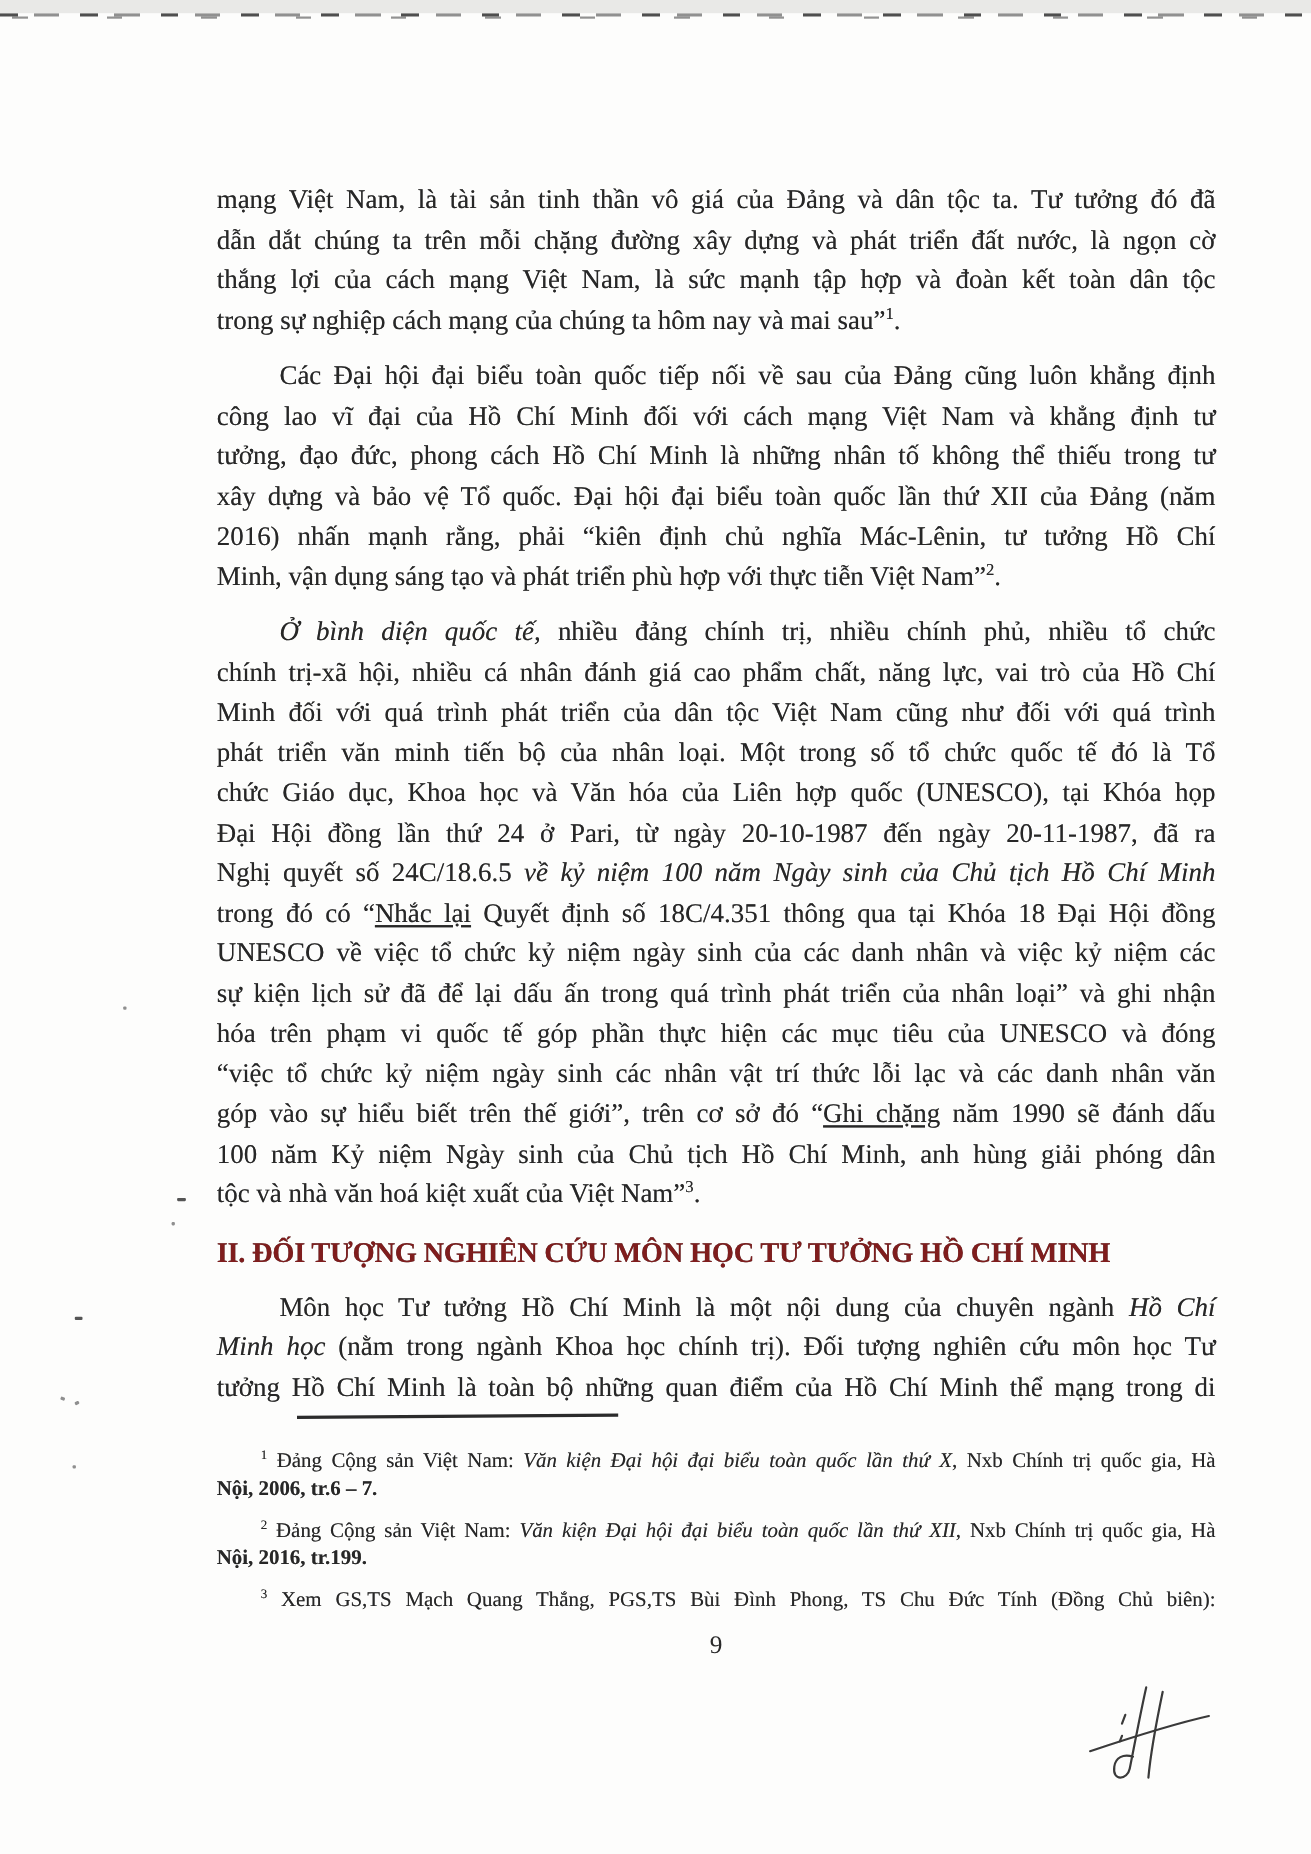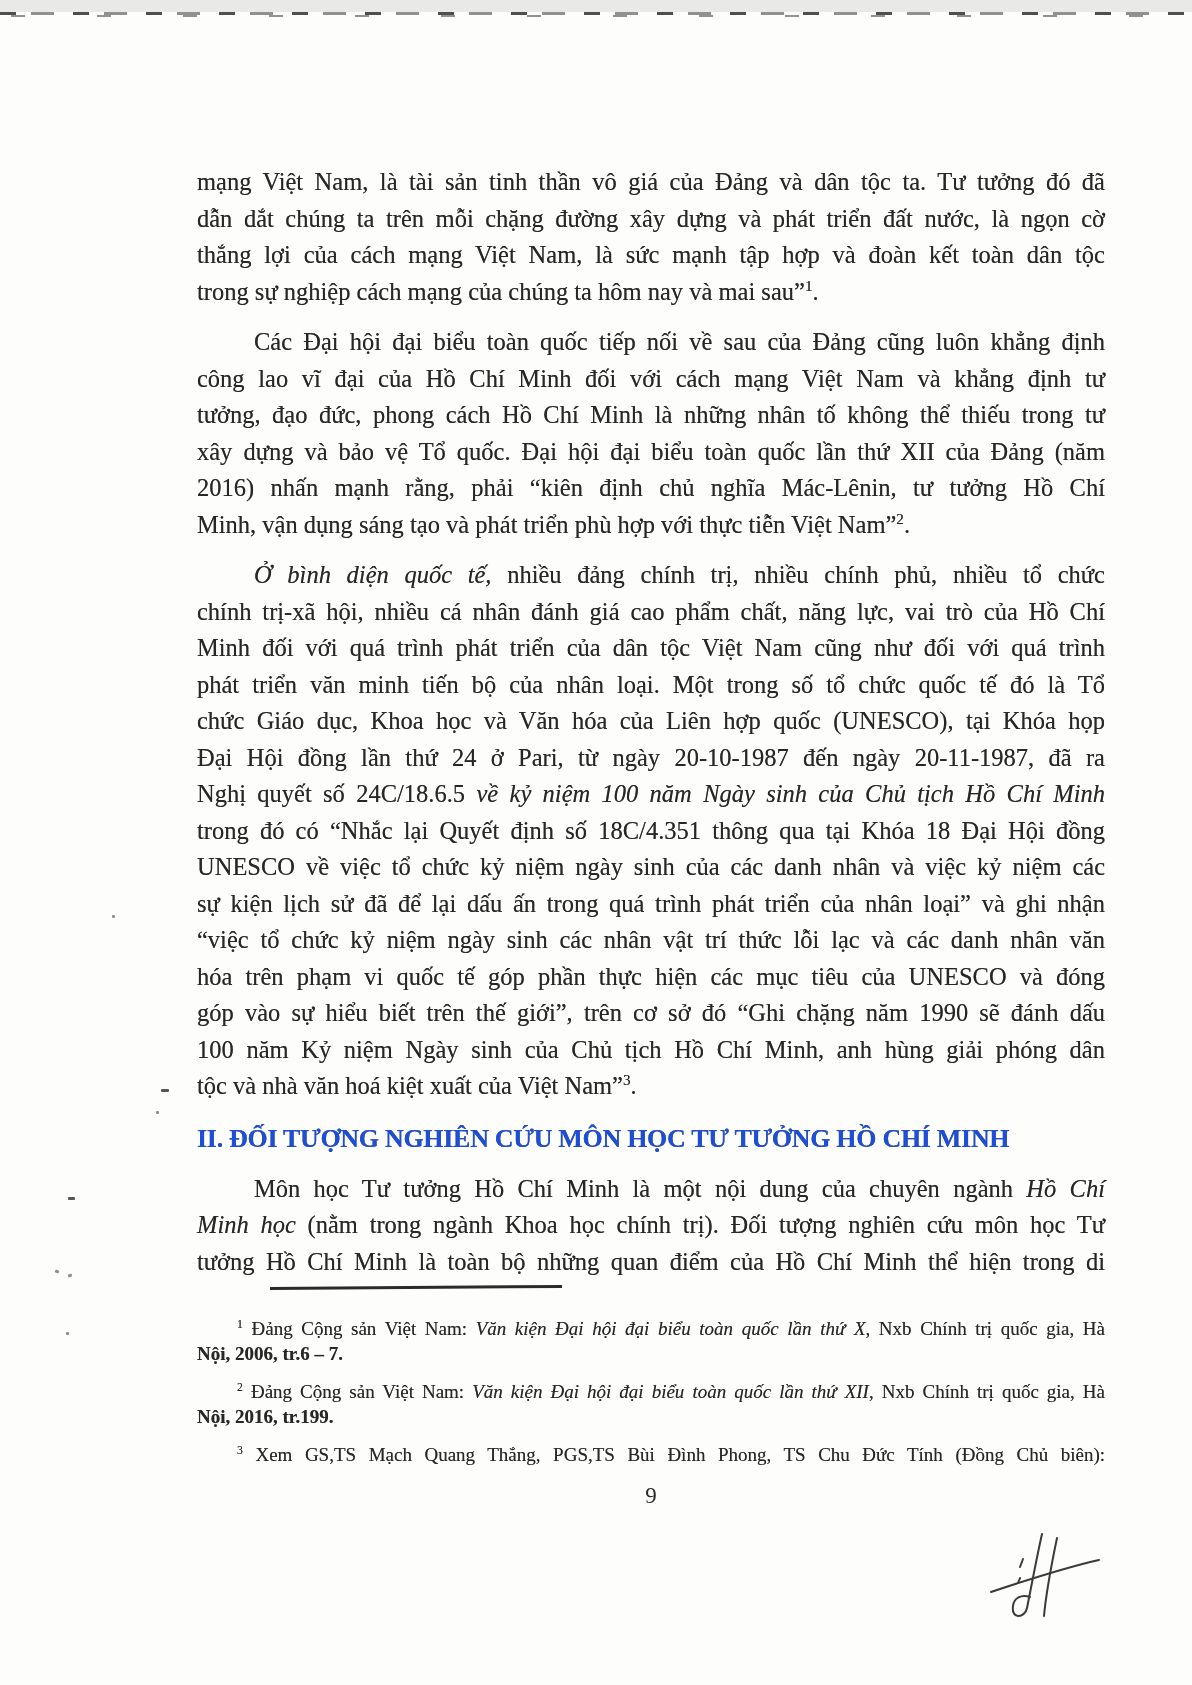--- a/index.html
+++ b/index.html
@@ -16,25 +16,25 @@
   }
   .content{position:absolute;left:197px;top:152px;width:908px;}
   .para .line{
     font-size:24.5px;line-height:36.5px;
     text-align:justify;text-align-last:justify;
     text-shadow:0 0 .5px rgba(20,20,20,.55);
   }
   .line.endline{text-align-last:left;}
   .line.indent{padding-left:57px;}
   .it{font-style:italic;}
-  .un{text-underline-offset:3px;}
+  .un{text-decoration:underline;text-underline-offset:3px;}
   .sup{font-size:62%;vertical-align:super;line-height:0;}
   .heading{
     margin-top:17px;font-size:26px;line-height:34px;font-weight:bold;
-    color:#1d4ed8;letter-spacing:-.3px;text-shadow:0 0 .6px rgba(0,0,0,.6);
+    color:#7f1d1d;letter-spacing:-.3px;text-shadow:0 0 .6px rgba(0,0,0,.6);
   }
   .para.after-heading{margin-top:15px;}
   .para + .para{margin-top:14px;}
   .sep{margin:6px 0 0 73px;width:292px;height:3px;background:#2b2b2b;transform:rotate(-.4deg);}
   .footnotes{margin-top:27px;}
   .fn .line{
     font-size:19px;line-height:25px;text-align:justify;text-align-last:justify;
     text-shadow:0 0 .4px rgba(20,20,20,.5);
   }
   .fn .line.endline{text-align-last:left;font-weight:bold;}
@@ -70,33 +70,33 @@
           <div class="line indent"><span class="it">Ở bình diện quốc tế,</span><span> nhiều đảng chính trị, nhiều chính phủ, nhiều tổ chức</span></div>
           <div class="line"><span>chính trị-xã hội, nhiều cá nhân đánh giá cao phẩm chất, năng lực, vai trò của Hồ Chí</span></div>
           <div class="line"><span>Minh đối với quá trình phát triển của dân tộc Việt Nam cũng như đối với quá trình</span></div>
           <div class="line"><span>phát triển văn minh tiến bộ của nhân loại. Một trong số tổ chức quốc tế đó là Tổ</span></div>
           <div class="line"><span>chức Giáo dục, Khoa học và Văn hóa của Liên hợp quốc (UNESCO), tại Khóa họp</span></div>
           <div class="line"><span>Đại Hội đồng lần thứ 24 ở Pari, từ ngày 20-10-1987 đến ngày 20-11-1987, đã ra</span></div>
           <div class="line"><span>Nghị quyết số 24C/18.6.5 </span><span class="it">về kỷ niệm 100 năm Ngày sinh của Chủ tịch Hồ Chí Minh</span></div>
           <div class="line"><span>trong đó có “</span><span class="un">Nhắc lại</span><span> Quyết định số 18C/4.351 thông qua tại Khóa 18 Đại Hội đồng</span></div>
           <div class="line"><span>UNESCO về việc tổ chức kỷ niệm ngày sinh của các danh nhân và việc kỷ niệm các</span></div>
           <div class="line"><span>sự kiện lịch sử đã để lại dấu ấn trong quá trình phát triển của nhân loại” và ghi nhận</span></div>
+          <div class="line"><span>hóa trên phạm vi quốc tế góp phần thực hiện các mục tiêu của UNESCO và đóng</span></div>
           <div class="line"><span>“việc tổ chức kỷ niệm ngày sinh các nhân vật trí thức lỗi lạc và các danh nhân văn</span></div>
-          <div class="line"><span>hóa trên phạm vi quốc tế góp phần thực hiện các mục tiêu của UNESCO và đóng</span></div>
           <div class="line"><span>góp vào sự hiểu biết trên thế giới”, trên cơ sở đó “</span><span class="un">Ghi chặng</span><span> năm 1990 sẽ đánh dấu</span></div>
           <div class="line"><span>100 năm Kỷ niệm Ngày sinh của Chủ tịch Hồ Chí Minh, anh hùng giải phóng dân</span></div>
           <div class="line endline"><span>tộc và nhà văn hoá kiệt xuất của Việt Nam”</span><span class="sup">3</span><span>.</span></div>
         </div>
       </div>
     <div class="heading">II. ĐỐI TƯỢNG NGHIÊN CỨU MÔN HỌC TƯ TƯỞNG HỒ CHÍ MINH</div>
     <div id="last-paragraph-slot">
         <div class="para after-heading">
           <div class="line indent"><span>Môn học Tư tưởng Hồ Chí Minh là một nội dung của chuyên ngành </span><span class="it">Hồ Chí</span></div>
           <div class="line"><span class="it">Minh học</span><span> (nằm trong ngành Khoa học chính trị). Đối tượng nghiên cứu môn học Tư</span></div>
-          <div class="line"><span>tưởng Hồ Chí Minh là toàn bộ những quan điểm của Hồ Chí Minh thể hiện trong di</span></div>
+          <div class="line"><span>tưởng Hồ Chí Minh là toàn bộ những quan điểm của Hồ Chí Minh thể mạng trong di</span></div>
         </div>
       </div>
     <div class="sep"></div>
     <div id="footnotes" class="footnotes">
         <div class="fn">
           <div class="line indent"><span class="sup">1</span><span> Đảng Cộng sản Việt Nam: </span><span class="it">Văn kiện Đại hội đại biểu toàn quốc lần thứ X</span><span>, Nxb Chính trị quốc gia, Hà</span></div>
           <div class="line endline"><span>Nội, 2006, tr.6 – 7.</span></div>
         </div>
         <div class="fn">
           <div class="line indent"><span class="sup">2</span><span> Đảng Cộng sản Việt Nam: </span><span class="it">Văn kiện Đại hội đại biểu toàn quốc lần thứ XII</span><span>, Nxb Chính trị quốc gia, Hà</span></div>

